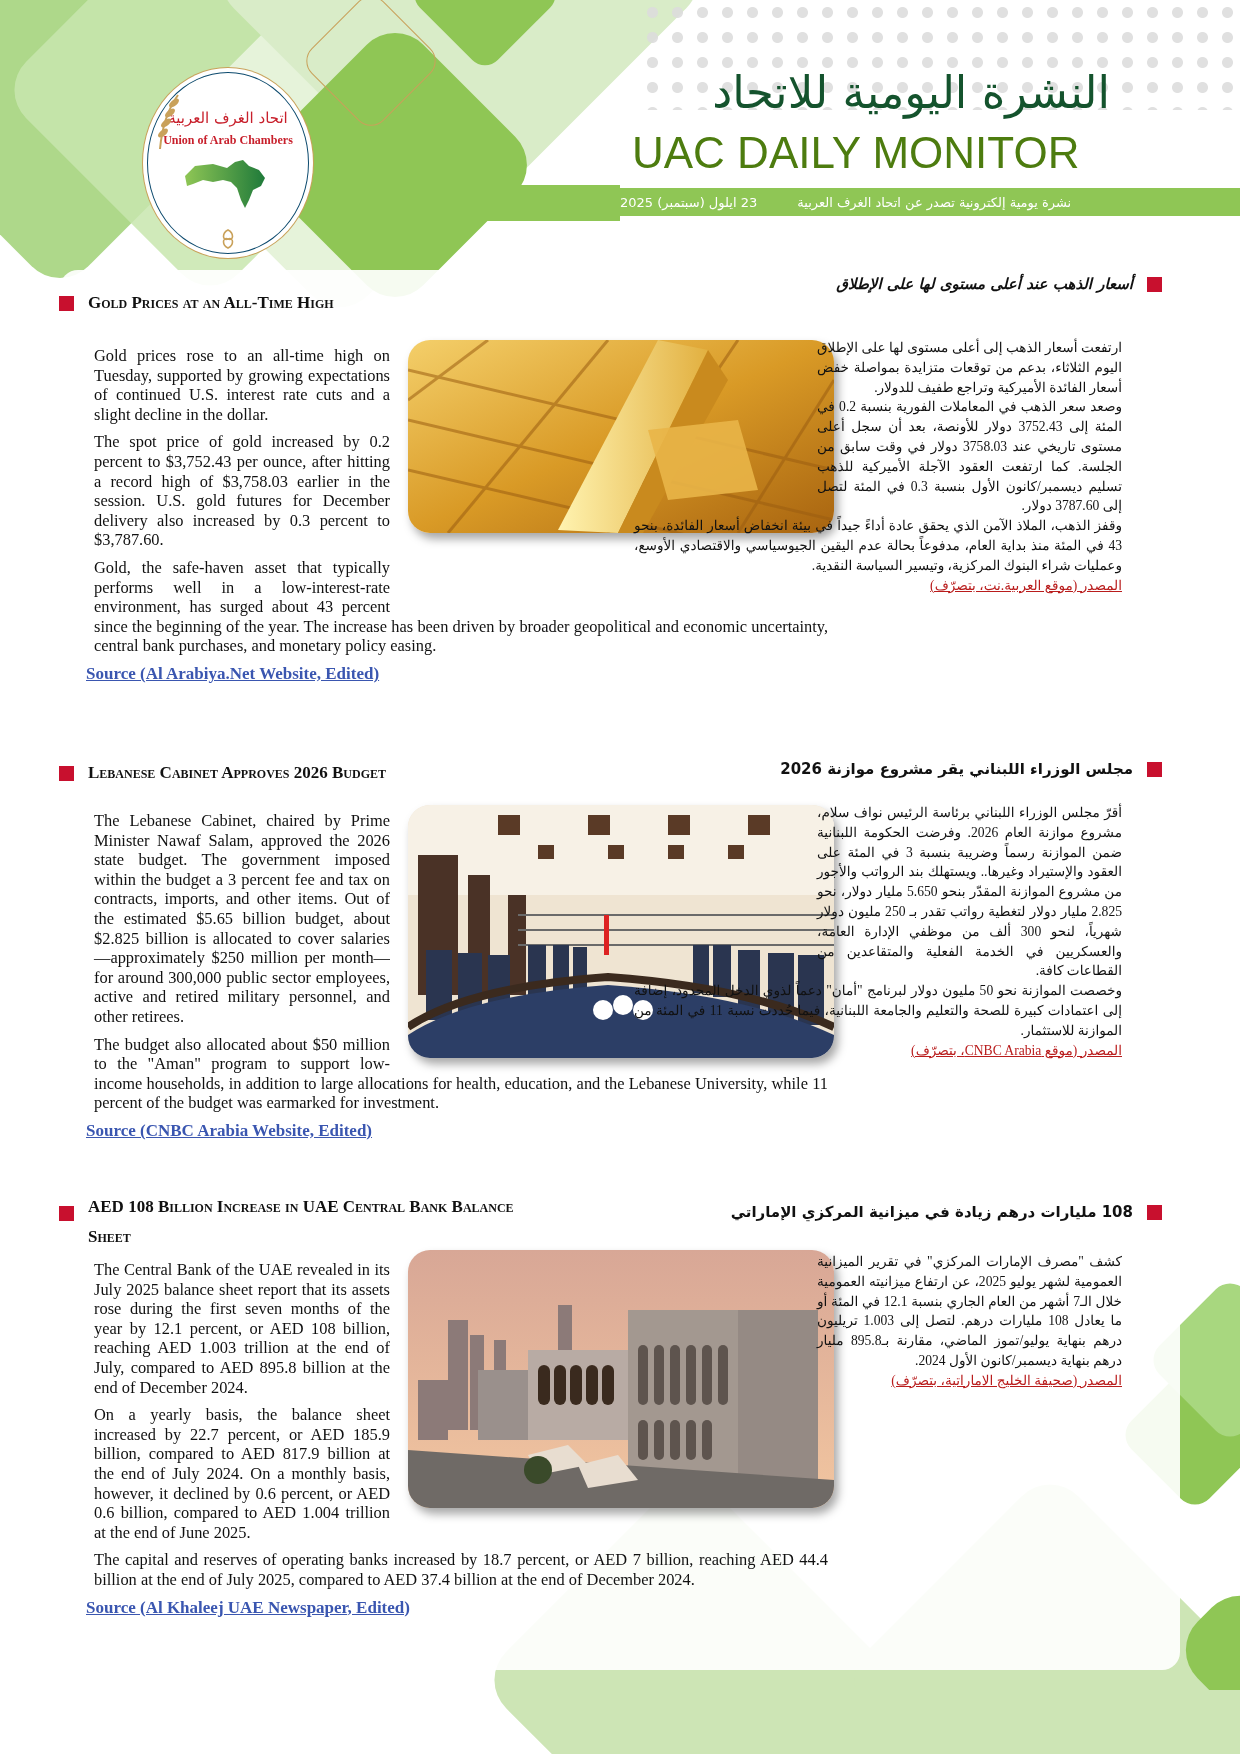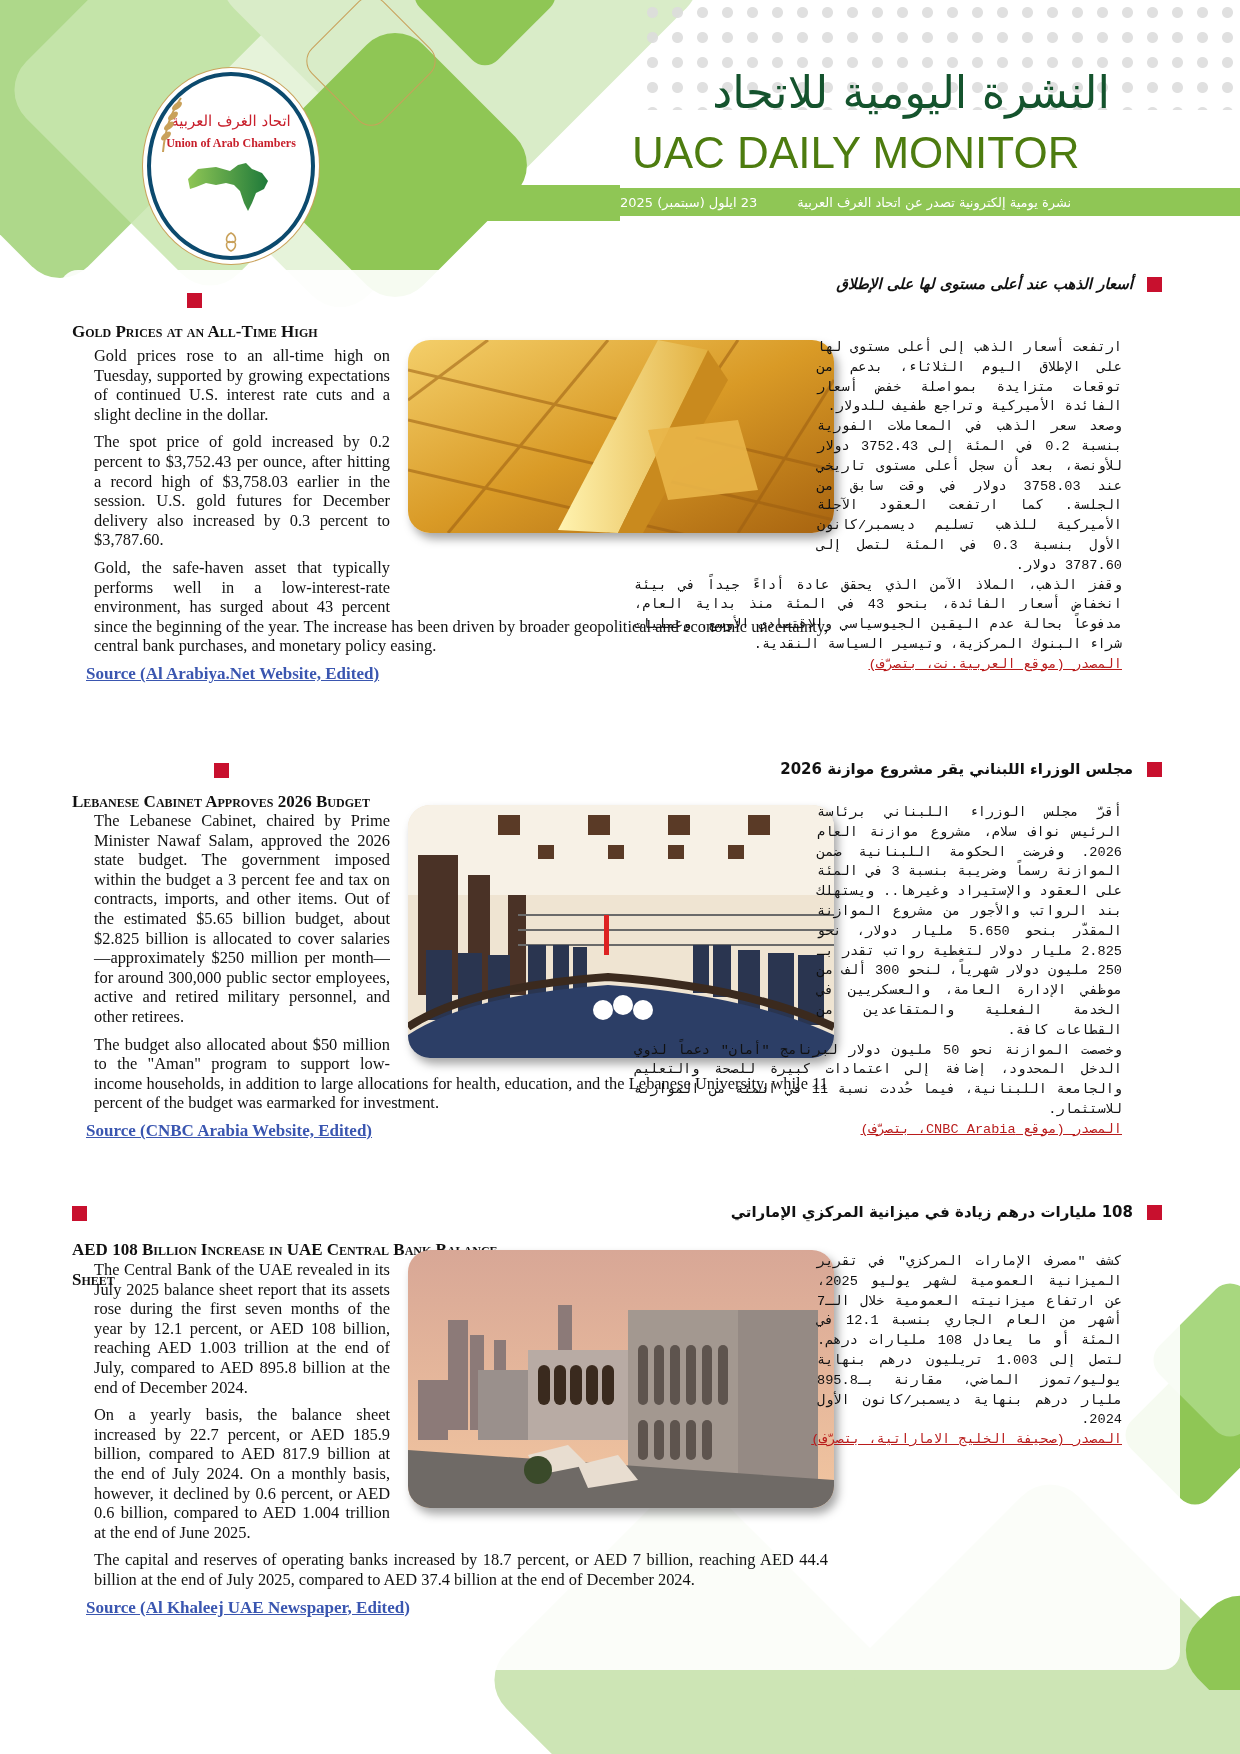--- a/index.html
+++ b/index.html
@@ -11,39 +11,39 @@
           background-image: radial-gradient(circle, #dcdcdc 5px, transparent 6px);
           background-size:25px 25px; opacity:0.9; }
   .header-title-ar { position:absolute; right:130px; top:66px; font-family:"DejaVu Sans", sans-serif;
           font-weight:normal; font-size:45px; color:#14532d; direction:rtl; letter-spacing:0; z-index:2; }
   .header-title-en { position:absolute; left:632px; top:128px; font-family:"Liberation Sans", sans-serif;
           font-weight:normal; font-size:44px; color:#4d7c0f; z-index:2; }
   .green-bar { position:absolute; left:620px; top:188px; width:620px; height:28px; background:#8fc655; z-index:2;
           display:flex; align-items:center; justify-content:flex-end; padding-right:140px; box-sizing:border-box;
           font-family:"DejaVu Sans", sans-serif; font-size:13px; color:#fff; direction:rtl; gap:40px; }
   .logo { position:absolute; left:147px; top:72px; width:160px; height:180px; border-radius:50%;
-          background:#fff; border:4px solid #0c4a6e; box-shadow:0 0 0 4px #fff, 0 0 0 5px #c9a15a; z-index:3;
+          background:#fff; border:1px solid #0c4a6e; box-shadow:0 0 0 4px #fff, 0 0 0 5px #c9a15a; z-index:3;
           display:flex; flex-direction:column; align-items:center; justify-content:center; }
   .logo .ar { font-family:"DejaVu Serif", serif; color:#c8202c; font-size:15px; direction:rtl; margin-top:-6px; }
   .logo .en { font-family:"Liberation Serif", serif; color:#c8202c; font-size:12px; font-weight:bold; margin-top:6px; }
   .logo .map { width:90px; height:56px; margin-top:8px; }
   .logo .wheat { position:absolute; left:4px; top:18px; width:30px; height:60px; }
   .logo .knot { position:absolute; bottom:2px; left:68px; width:24px; height:24px; }
   .content-panel { position:absolute; left:60px; top:270px; width:1120px; height:1400px; background:rgba(255,255,255,0.92);
           border-radius:18px; z-index:1; }
   .sq { display:inline-block; width:15px; height:15px; background:#c8102e; vertical-align:middle; }
-  .en-head { position:absolute; left:72px; font-family:"Liberation Serif", serif; font-weight:bold; font-size:16px;
-          font-variant:small-caps; color:#111; display:flex; align-items:center; gap:14px; z-index:4;flex-direction:column; }
+  .en-head { position:absolute; left:59px; font-family:"Liberation Serif", serif; font-weight:bold; font-size:16px;
+          font-variant:small-caps; color:#111; display:flex; align-items:center; gap:14px; z-index:4; }
   .en-head span.t { font-size:17px; }
   .ar-head { position:absolute; right:78px; font-family:"DejaVu Sans", sans-serif; font-weight:bold; font-size:15px;
           color:#111; direction:rtl; display:flex; align-items:center; gap:14px; z-index:4; }
   .en-body { position:absolute; left:86px; font-family:"Liberation Serif", serif; font-size:16.4px; line-height:19.6px;
           text-align:justify; color:#111; z-index:4; }
   .en-body p { margin:8px; }
-  .ar-body { position:absolute; right:118px; font-family:Liberation Mono, monospace; font-size:13.6px; line-height:19.8px;
+  .ar-body { position:absolute; right:118px; font-family:Liberation Serif, serif; font-size:13.6px; line-height:19.8px;
           text-align:justify; direction:rtl; color:#111; z-index:4; }
   .ar-body p { margin:0; }
   .src-en { color:#3a56b0; font-weight:bold; text-decoration:underline; font-size:17px; display:block; margin-top:0; }
   .src-ar { color:#b91c1c; text-decoration:underline; display:block; }
   .photo { position:absolute; left:408px; width:426px; border-radius:22px; overflow:hidden; z-index:4;
           box-shadow:4px 6px 10px rgba(0,0,0,0.35); }
   .floatbox { float:right; width:446px; height:1px; }
 </style>
 </head>
 <body>

